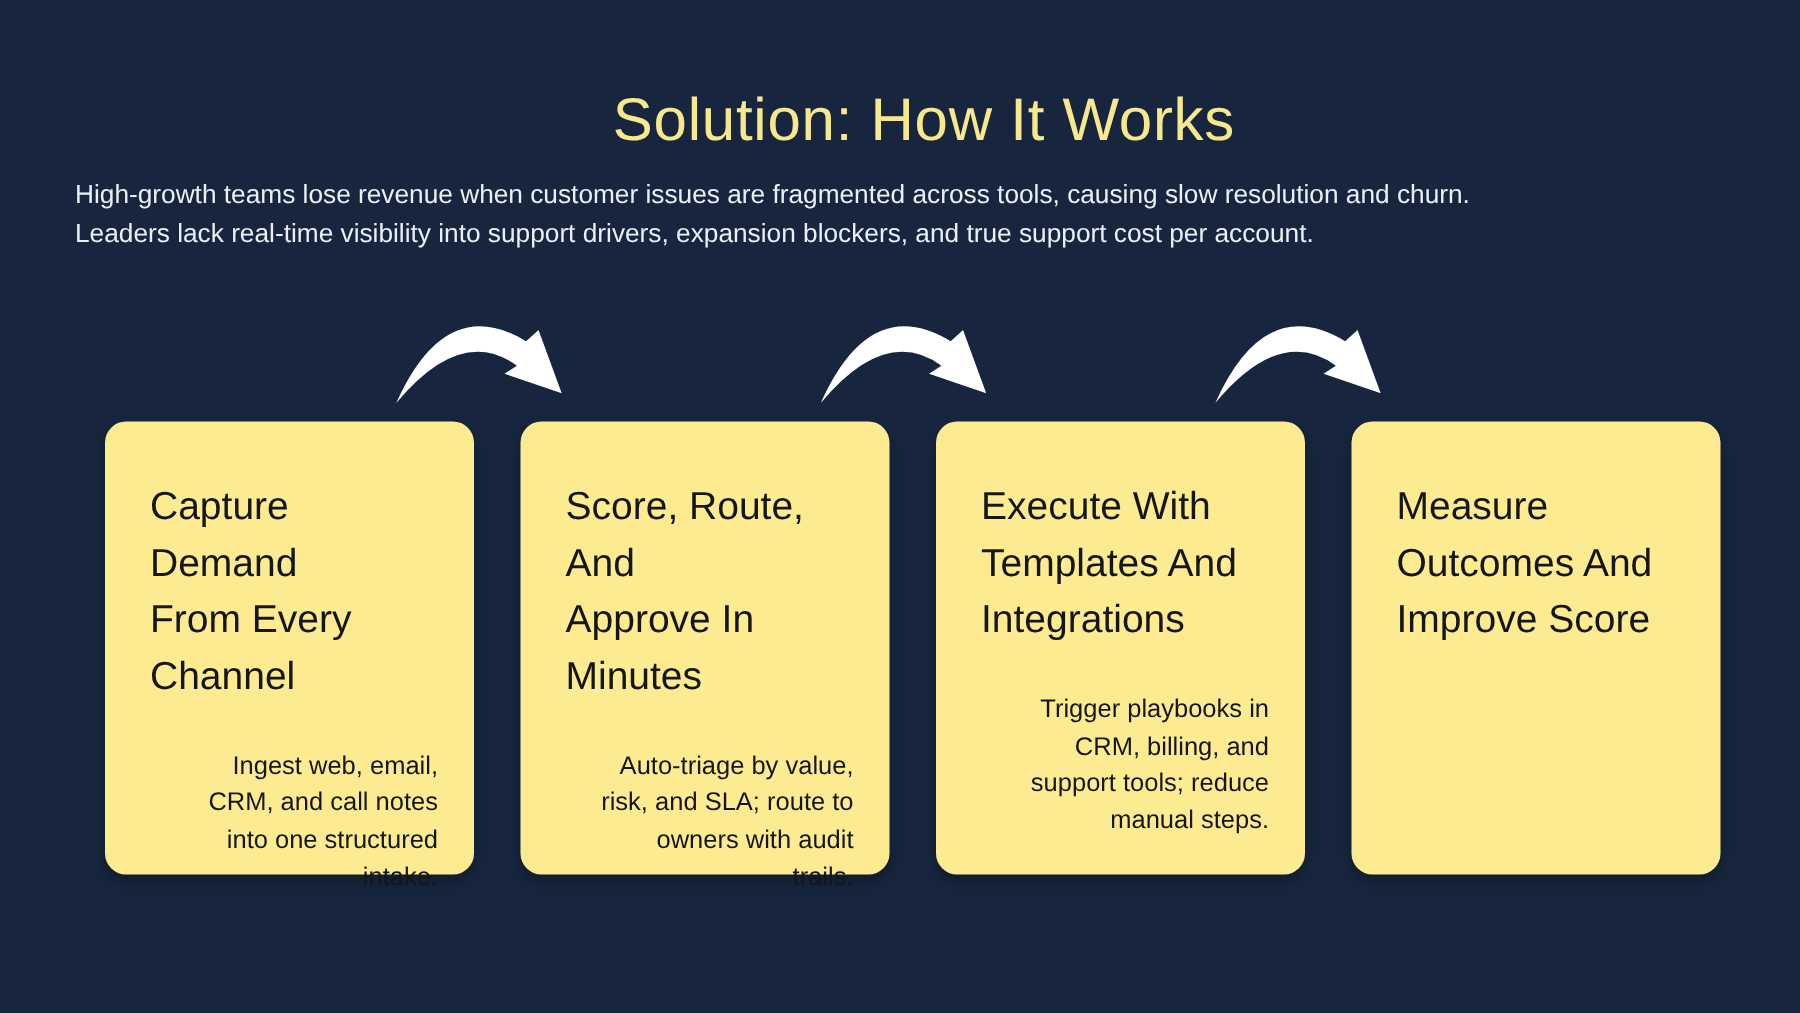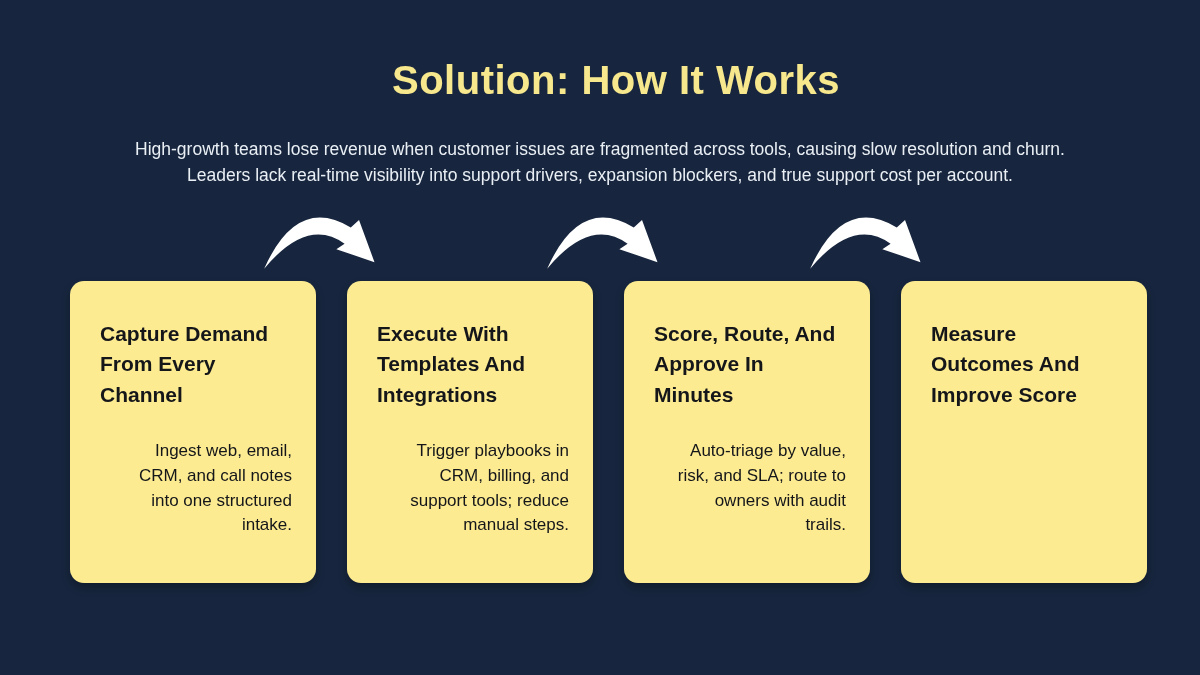--- a/index.html
+++ b/index.html
@@ -20,30 +20,29 @@
     position: relative;
     width: 1200px;
     height: 675px;
     background: var(--background);
     overflow: hidden;
   }
   .title {
     padding-top: 56px;
     text-align: center;
     font-size: 40px;
-    font-weight: bold;
+    font-weight: normal;
     letter-spacing: 0.5px;
     color: var(--title);
     line-height: 1.2;
     padding-left: 32px;
   }
   .subtitle {
-    margin: 32px auto 0;
+    margin: 12px auto 0;
     max-width: 1100px;
-    text-align: center;
     font-size: 17.5px;
     line-height: 26px;
     color: var(--subtitle);
   }
   .subtitle span { display: block; }
   .cards {
     position: absolute;
     left: 70px;
     top: 281px;
     display: flex;
@@ -51,22 +50,22 @@
   }
   .card {
     width: 246px;
     height: 302px;
     background: var(--card);
     border-radius: 14px;
     padding: 38px 24px 0 30px;
     box-shadow: 0 5px 9px rgba(0,0,0,0.28);
   }
   .card-title {
-    font-size: 21px;
-    font-weight: bold;
+    font-size: 26px;
+    font-weight: normal;
     line-height: 1.45;
     color: var(--card-text);
     white-space: pre-line;
   }
   .card-body {
     margin-top: 29px;
     font-size: 17px;
     line-height: 1.45;
     color: var(--card-text);
     white-space: pre-line;
@@ -111,37 +110,37 @@
       <h2 class="card-title">Capture Demand
 From Every
 Channel</h2>
       <p class="card-body">Ingest web, email,
 CRM, and call notes
 into one structured
 intake.</p>
     </section>
 
     <section class="card">
+      <h2 class="card-title">Score, Route, And
+Approve In
+Minutes</h2>
+      <p class="card-body">Auto-triage by value,
+risk, and SLA; route to
+owners with audit
+trails.</p>
+    </section>
+
+    <section class="card">
       <h2 class="card-title">Execute With
 Templates And
 Integrations</h2>
       <p class="card-body">Trigger playbooks in
 CRM, billing, and
 support tools; reduce
 manual steps.</p>
-    </section>
-
-    <section class="card">
-      <h2 class="card-title">Score, Route, And
-Approve In
-Minutes</h2>
-      <p class="card-body">Auto-triage by value,
-risk, and SLA; route to
-owners with audit
-trails.</p>
     </section>
 
     <section class="card">
       <h2 class="card-title">Measure
 Outcomes And
 Improve Score</h2>
     </section>
 
   </div>
 </div>

